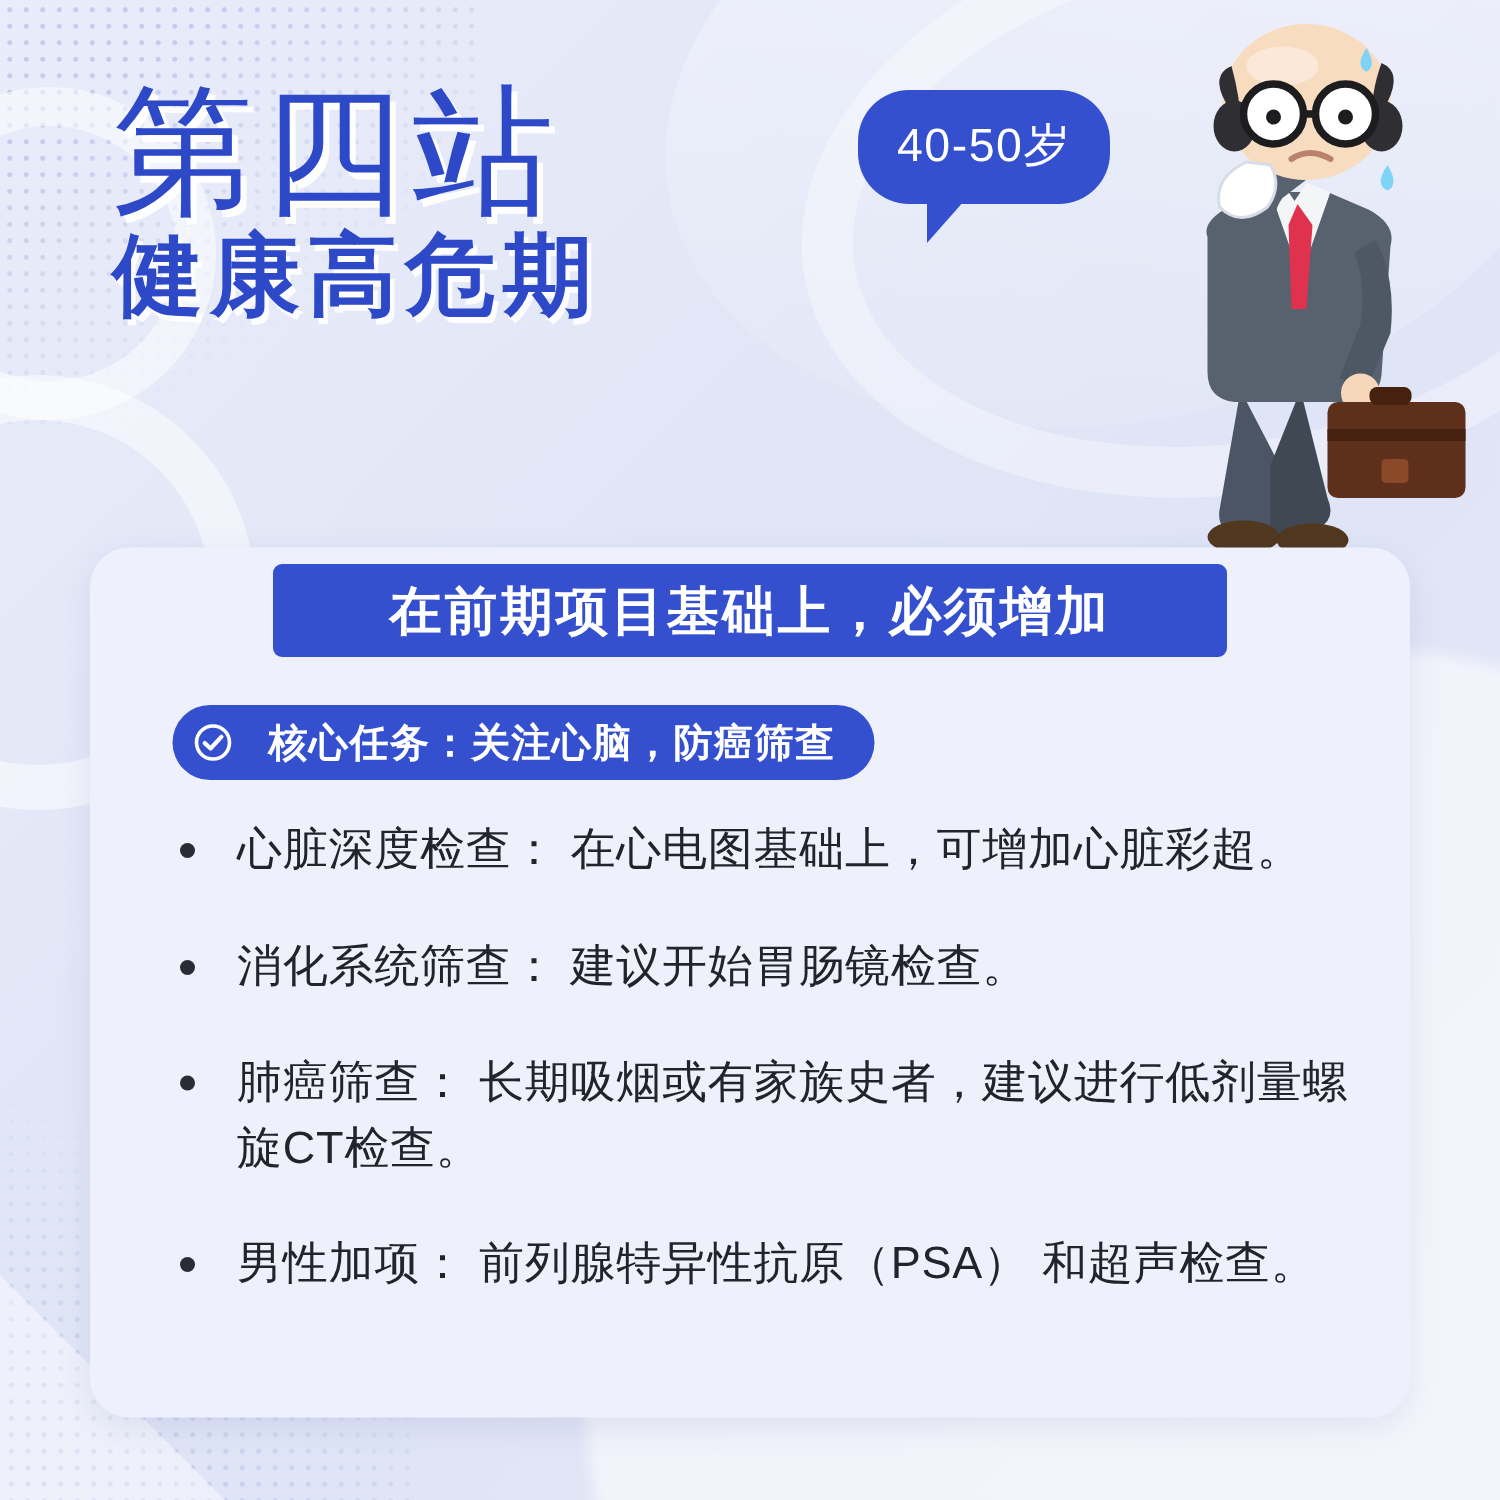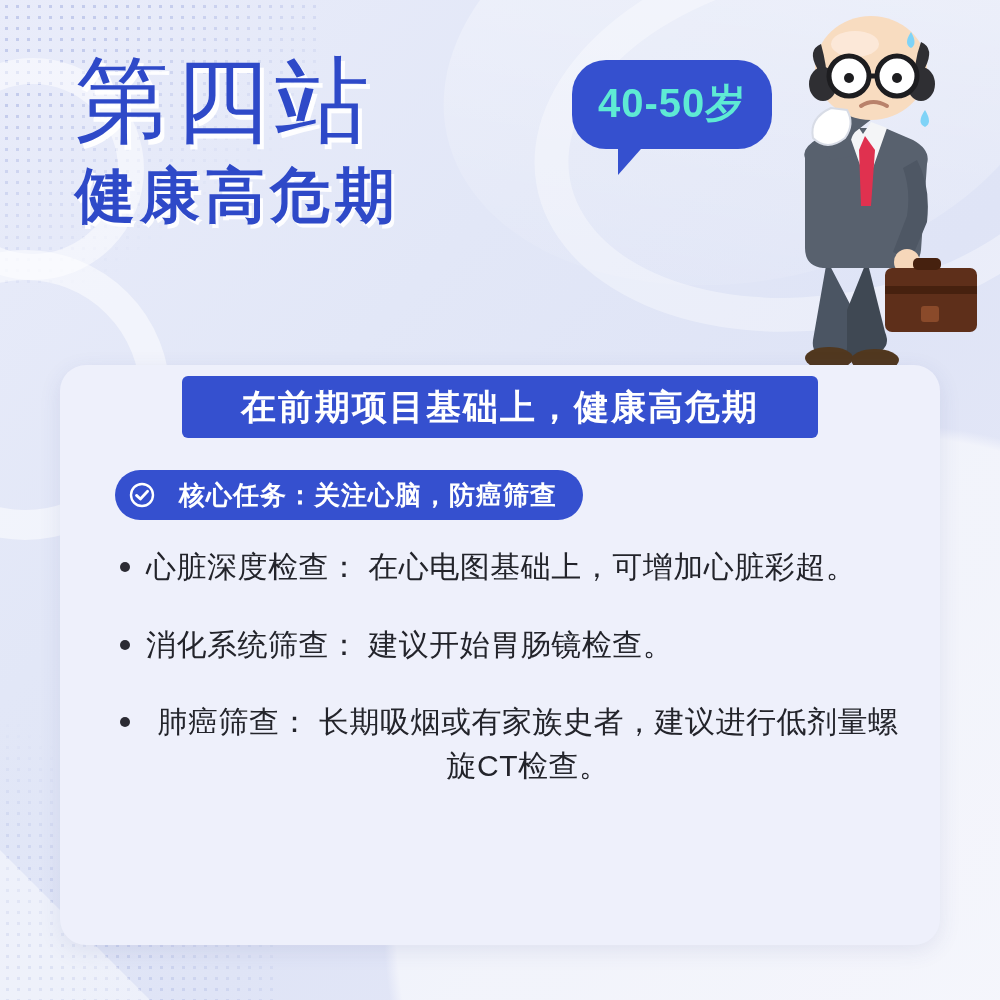--- a/index.html
+++ b/index.html
@@ -57,33 +57,32 @@
   }
 
   
   .title-wrap { position:absolute; left:75px; top:52px; }
   .title-main {
     font-size:94px; font-weight:normal; letter-spacing:6px;
     color:#2e49c8; line-height:1.05;
     text-shadow: 4px 5px 0 rgba(255,255,255,0.95);
   }
   .title-sub {
-    margin-top:12px;
     font-size:60px; font-weight:bold; letter-spacing:5px;
     color:#2e49c8; line-height:1.1;
     text-shadow: 3px 4px 0 rgba(255,255,255,0.9);
   }
 
   
   .bubble {
     position:absolute; left:572px; top:60px;
-    background:#3550cf; color:#5eead4;
+    background:#3550cf; color:#ffffff;
     border-radius:34px;
     padding:16px 26px 18px;
-    font-size:40px; font-weight:bold;
+    font-size:31px; font-weight:normal;
     letter-spacing:1px;
     white-space:nowrap;
   }
   .bubble:after {
     content:""; position:absolute; left:46px; bottom:-26px;
     width:0; height:0;
     border-top:34px solid #3550cf;
     border-right:30px solid transparent;
   }
 
@@ -109,23 +108,22 @@
     position:absolute; left:55px; top:105px;
     background:#3550cf; border-radius:26px;
     height:50px; padding:0 26px 0 14px;
     display:flex; align-items:center; gap:24px;
   }
   .pill-text { color:#fff; font-size:26px; font-weight:bold; letter-spacing:1px; }
   .check-icon { width:26px; height:26px; flex:0 0 auto; }
 
   .list { position:absolute; left:60px; top:180px; width:790px; }
   .item {
-    display:flex; align-items:flex-start; gap:16px;
+    display:flex; align-items:flex-start; gap:28px;
     margin-bottom:34px;
-    text-align:center;
   }
   .bullet {
     width:10px; height:10px; border-radius:50%;
     background:#2b2b33; margin-top:17px; flex:0 0 auto;
   }
   .item-text {
     font-size:30px; line-height:1.45; color:#23242b;
     letter-spacing:0.5px;
   }
 </style>
@@ -195,21 +193,21 @@
 
       <path d="M176 22 q7 12 0 16 q-8 -4 0 -16z" fill="#7fd3f7"></path>
       <path d="M190 100 q8 13 0 17 q-9 -4 0 -17z" fill="#7fd3f7"></path>
 
       <path d="M96 98 Q74 108 78 128 Q92 142 110 128 Q120 114 112 100 Z" fill="#ffffff" stroke="#d8dce6" stroke-width="2"></path>
     </svg>
   </div>
 
   <div class="card">
     <div class="banner">
-      <span class="banner-text">在前期项目基础上，健康高危期</span>
+      <span class="banner-text">在前期项目基础上，必须增加</span>
     </div>
 
     <div class="pill">
       <span class="check-icon">
         <svg viewBox="0 0 26 26" width="26" height="26">
           <circle cx="13" cy="13" r="11" fill="none" stroke="#ffffff" stroke-width="2.4"></circle>
           <path d="M7.5 13.4 L11.4 17 L18.6 9.2" fill="none" stroke="#ffffff" stroke-width="2.8" stroke-linecap="round" stroke-linejoin="round"></path>
         </svg>
       </span>
       <span class="pill-text">核心任务：关注心脑，防癌筛查</span>
@@ -221,15 +219,19 @@
         <span class="item-text">心脏深度检查： 在心电图基础上，可增加心脏彩超。</span>
       </div>
       <div class="item">
         <span class="bullet"></span>
         <span class="item-text">消化系统筛查： 建议开始胃肠镜检查。</span>
       </div>
       <div class="item">
         <span class="bullet"></span>
         <span class="item-text">肺癌筛查： 长期吸烟或有家族史者，建议进行低剂量螺旋CT检查。</span>
       </div>
+      <div class="item">
+        <span class="bullet"></span>
+        <span class="item-text">男性加项： 前列腺特异性抗原（PSA） 和超声检查。</span>
+      </div>
     </div>
   </div>
 </div>
 
 </body></html>

